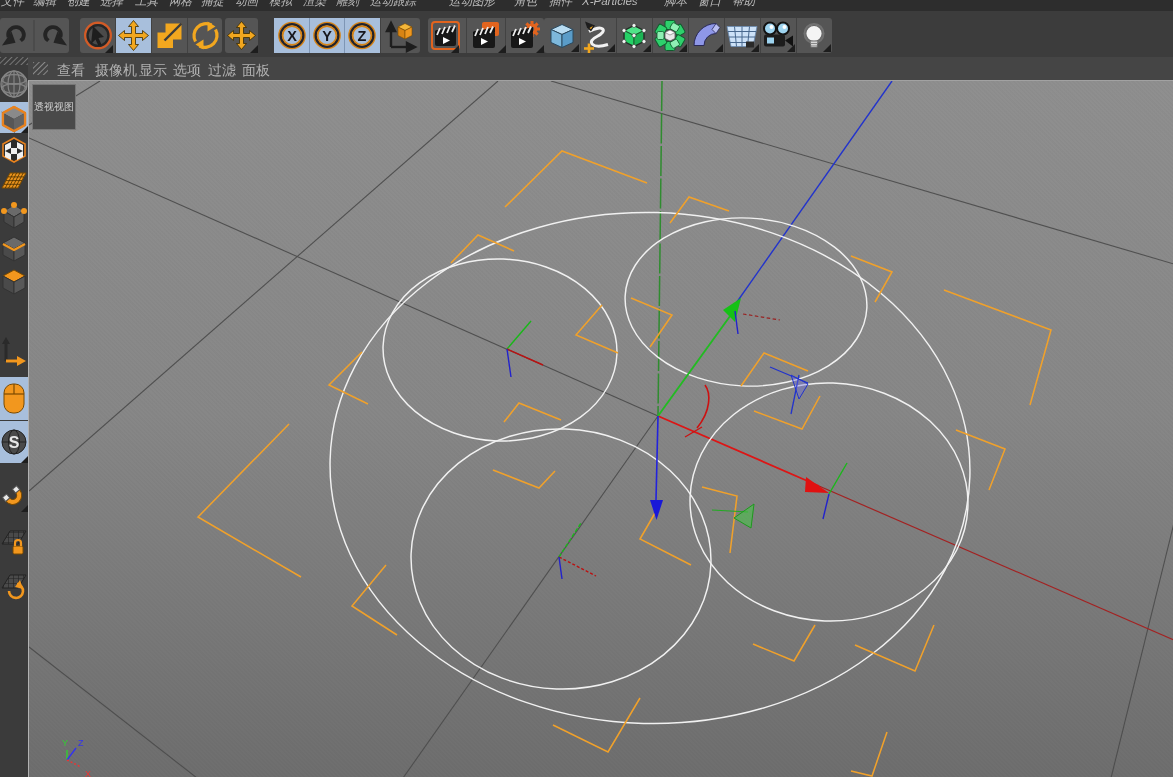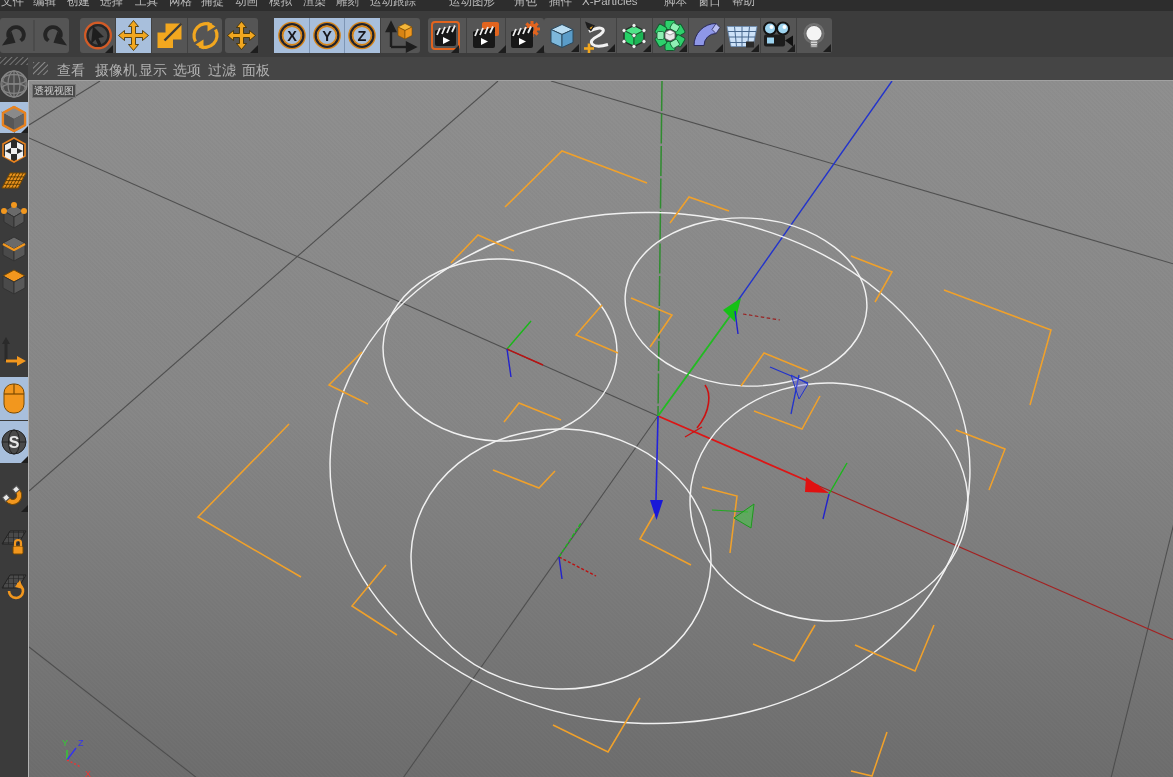--- a/index.html
+++ b/index.html
@@ -1,30 +1,30 @@
 <!DOCTYPE html>
 <html><head>
 <meta charset="utf-8">
 <style>
   html,body{margin:0;padding:0;}
   body{width:1173px;height:777px;overflow:hidden;background:#3c3c3c;
        font-family:"Liberation Sans",sans-serif;position:relative;}
-  .menubar{position:absolute;left:0;top:0;width:1173px;height:17px;background:#2d2d2d;overflow:hidden;}
+  .menubar{position:absolute;left:0;top:0;width:1173px;height:17px;background:#2d2d2d;overflow:hidden;font-style:italic;}
   .menubar span{position:absolute;top:-7px;font-size:11.5px;line-height:16px;color:#bcbcbc;white-space:nowrap;}
   .toolbar{position:absolute;left:0;top:11px;width:1173px;height:46px;background:#3c3c3c;}
   .grp{position:absolute;top:7px;height:35px;background:#555;border-radius:3px;}
   .vmenu{position:absolute;left:28px;top:57px;width:1145px;height:23px;background:#454545;overflow:hidden;}
   .vmenu span{position:absolute;top:5px;font-size:14px;color:#b2b2b2;}
   .leftbar{position:absolute;left:0;top:57px;width:28px;height:720px;background:#3b3b3b;}
   .vp{position:absolute;left:28px;top:80px;width:1145px;height:697px;
       background:linear-gradient(#8e8e8e,#868686 48%,#6d6d6d);
       border-top:1px solid #a2a2a2;border-left:1px solid #b2b2b2;box-sizing:border-box;}
   .vp::before{content:"";position:absolute;left:0;top:0;width:1145px;height:697px;background:repeating-linear-gradient(45deg, rgba(0,0,0,0.013) 0px, rgba(0,0,0,0.013) 1.5px, rgba(255,255,255,0.008) 1.5px, rgba(255,255,255,0.008) 3px);}
   .vplabel{position:absolute;left:3px;top:3px;background:#4a4a4a;border:1px solid #777;
-      color:#cfcfcf;font-size:10px;line-height:12px;padding:0 1px;}
+      color:#cfcfcf;font-size:10px;line-height:12px;padding:16px 1px;}
 </style>
 </head>
 <body>
 <div class="menubar">
 <span style="left:1px">文件</span>
     <span style="left:33px">编辑</span>
     <span style="left:67px">创建</span>
 <span style="left:100px">选择</span>
     <span style="left:135px">工具</span>
     <span style="left:169px">网格</span>

